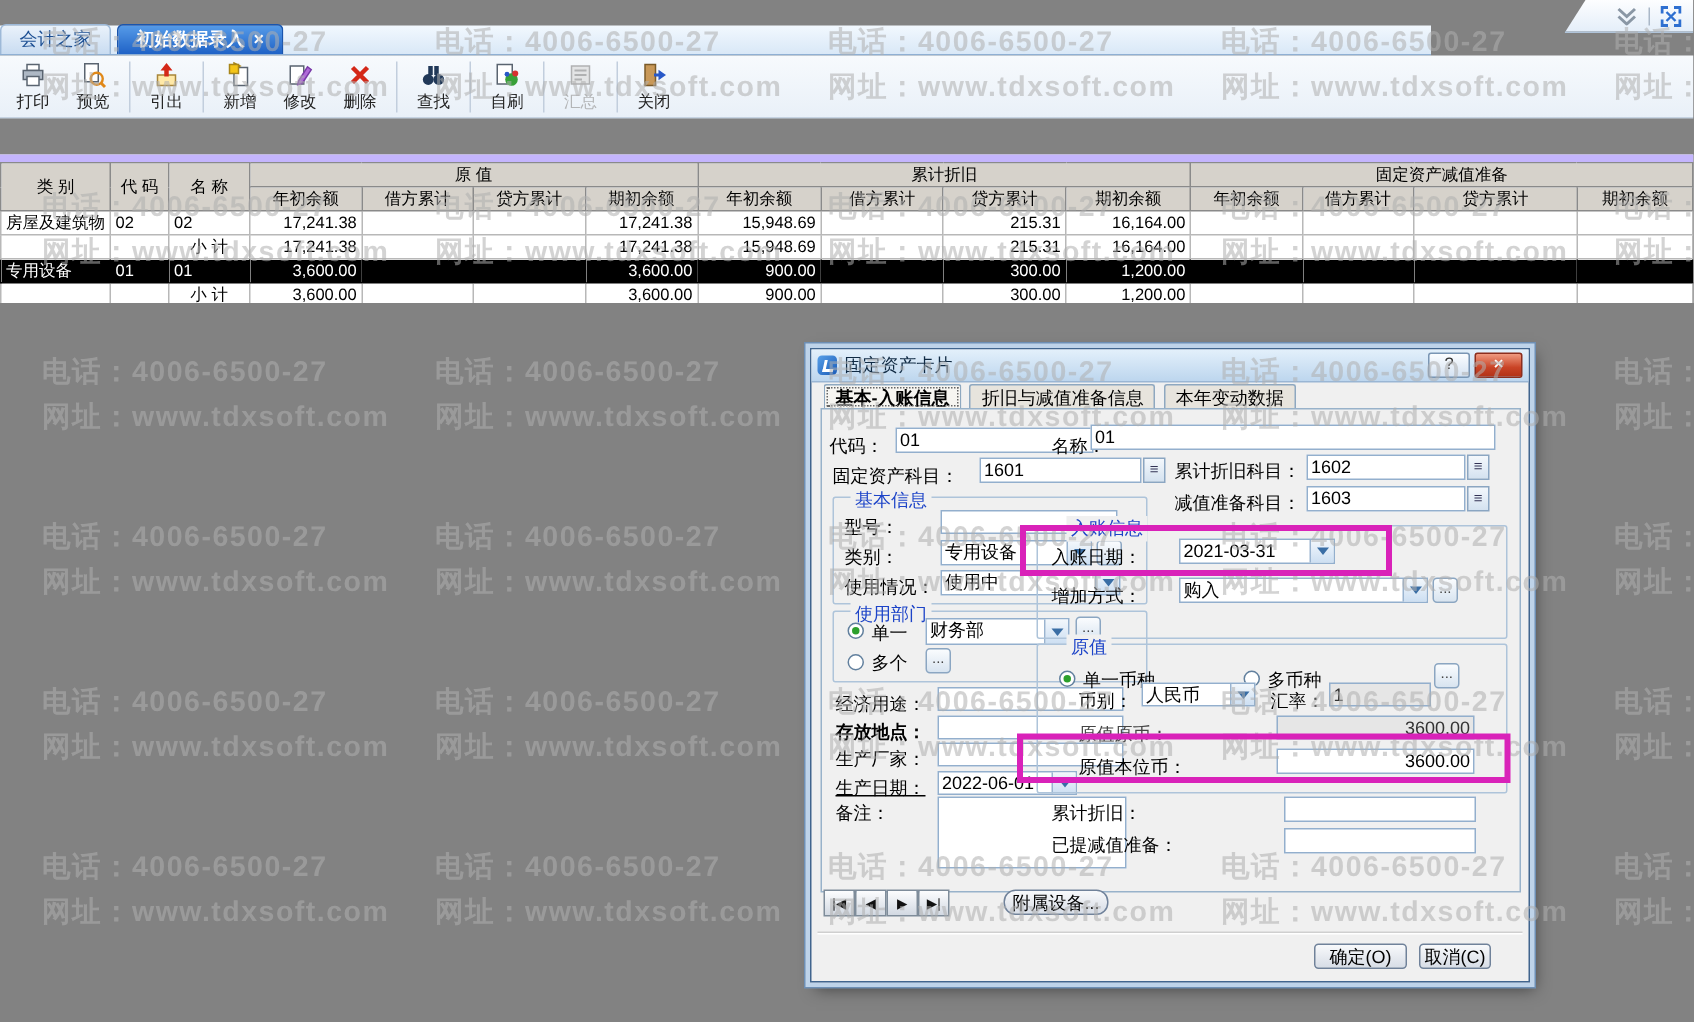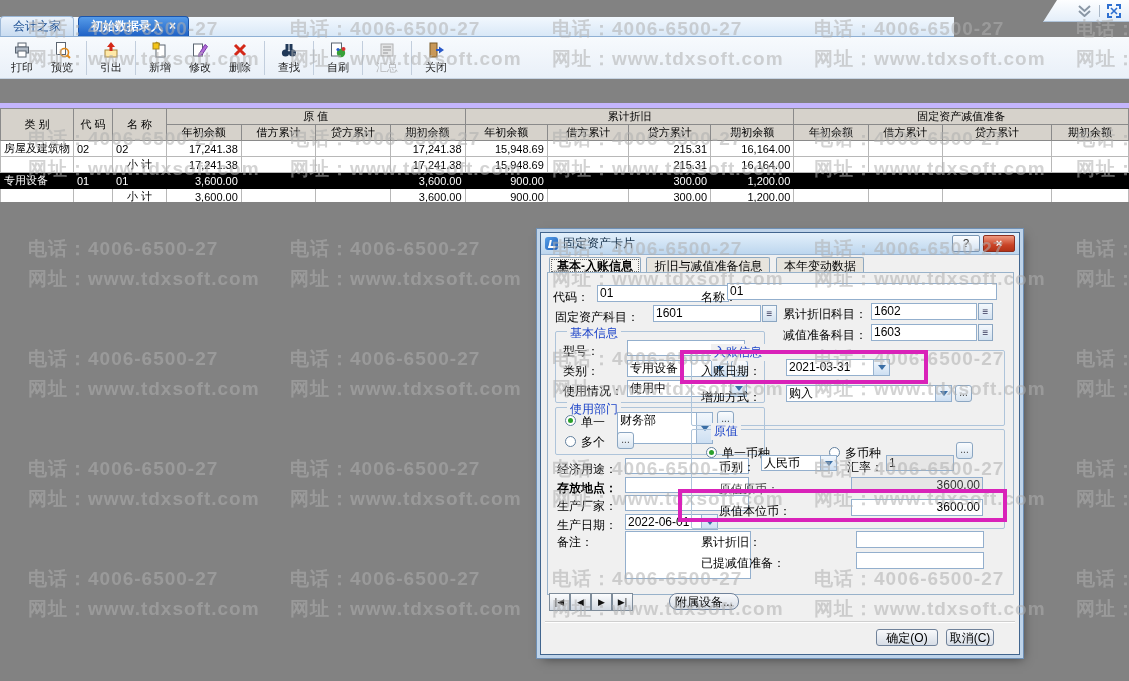--- a/index.html
+++ b/index.html
@@ -375,38 +375,38 @@
       <span class="val">使用中</span>
         <span class="cmb-btn">
           <i></i>
         </span>
       </div>
 
     <div class="grp" style="left:14px;top:174px;width:208px;height:46px;"></div>
     <span class="grp-lbl" style="left:26px;top:168px;">使用部门</span>
     <span class="radio on" style="left:24px;top:182px;"></span>
     <span class="lbl" style="left:40px;top:181px;">单一</span>
-    <div class="combo" style="left:76px;top:179px;width:96px;height:32px;">
+    <div class="combo" style="left:76px;top:179px;width:96px;height:18px;">
       <span class="val">财务部</span>
         <span class="cmb-btn">
           <i></i>
         </span>
       </div>
     <span class="dots" style="left:176px;top:178px;">...</span>
     <span class="radio" style="left:24px;top:203px;"></span>
     <span class="lbl" style="left:40px;top:201px;">多个</span>
     <span class="dots" style="left:76px;top:199px;">...</span>
 
     <span class="lbl" style="left:16px;top:228px;">经济用途：</span>
     <span class="inp" style="left:84px;top:225px;width:124px;height:16px;"></span>
     <span class="lbl" style="left:16px;top:247px;font-weight:bold;">存放地点：</span>
     <span class="inp" style="left:84px;top:244px;width:124px;height:16px;"></span>
     <span class="lbl" style="left:16px;top:265px;">生产厂家：</span>
     <span class="inp" style="left:84px;top:262px;width:124px;height:16px;"></span>
-    <span class="lbl" style="left:16px;top:284px;">生产日期：</span>
+    <span class="lbl" style="left:16px;top:284px;text-decoration:underline;">生产日期：</span>
     <div class="combo" style="left:84px;top:281px;width:93px;height:16px;">
       <span class="val">2022-06-01</span>
         <span class="cmb-btn">
           <i></i>
         </span>
       </div>
     <span class="lbl" style="left:16px;top:301px;">备注：</span>
     <span class="inp" style="left:84px;top:298px;width:126px;height:48px;"></span>
 
     <div class="grp" style="left:150px;top:117px;width:312px;height:74px;"></div>

